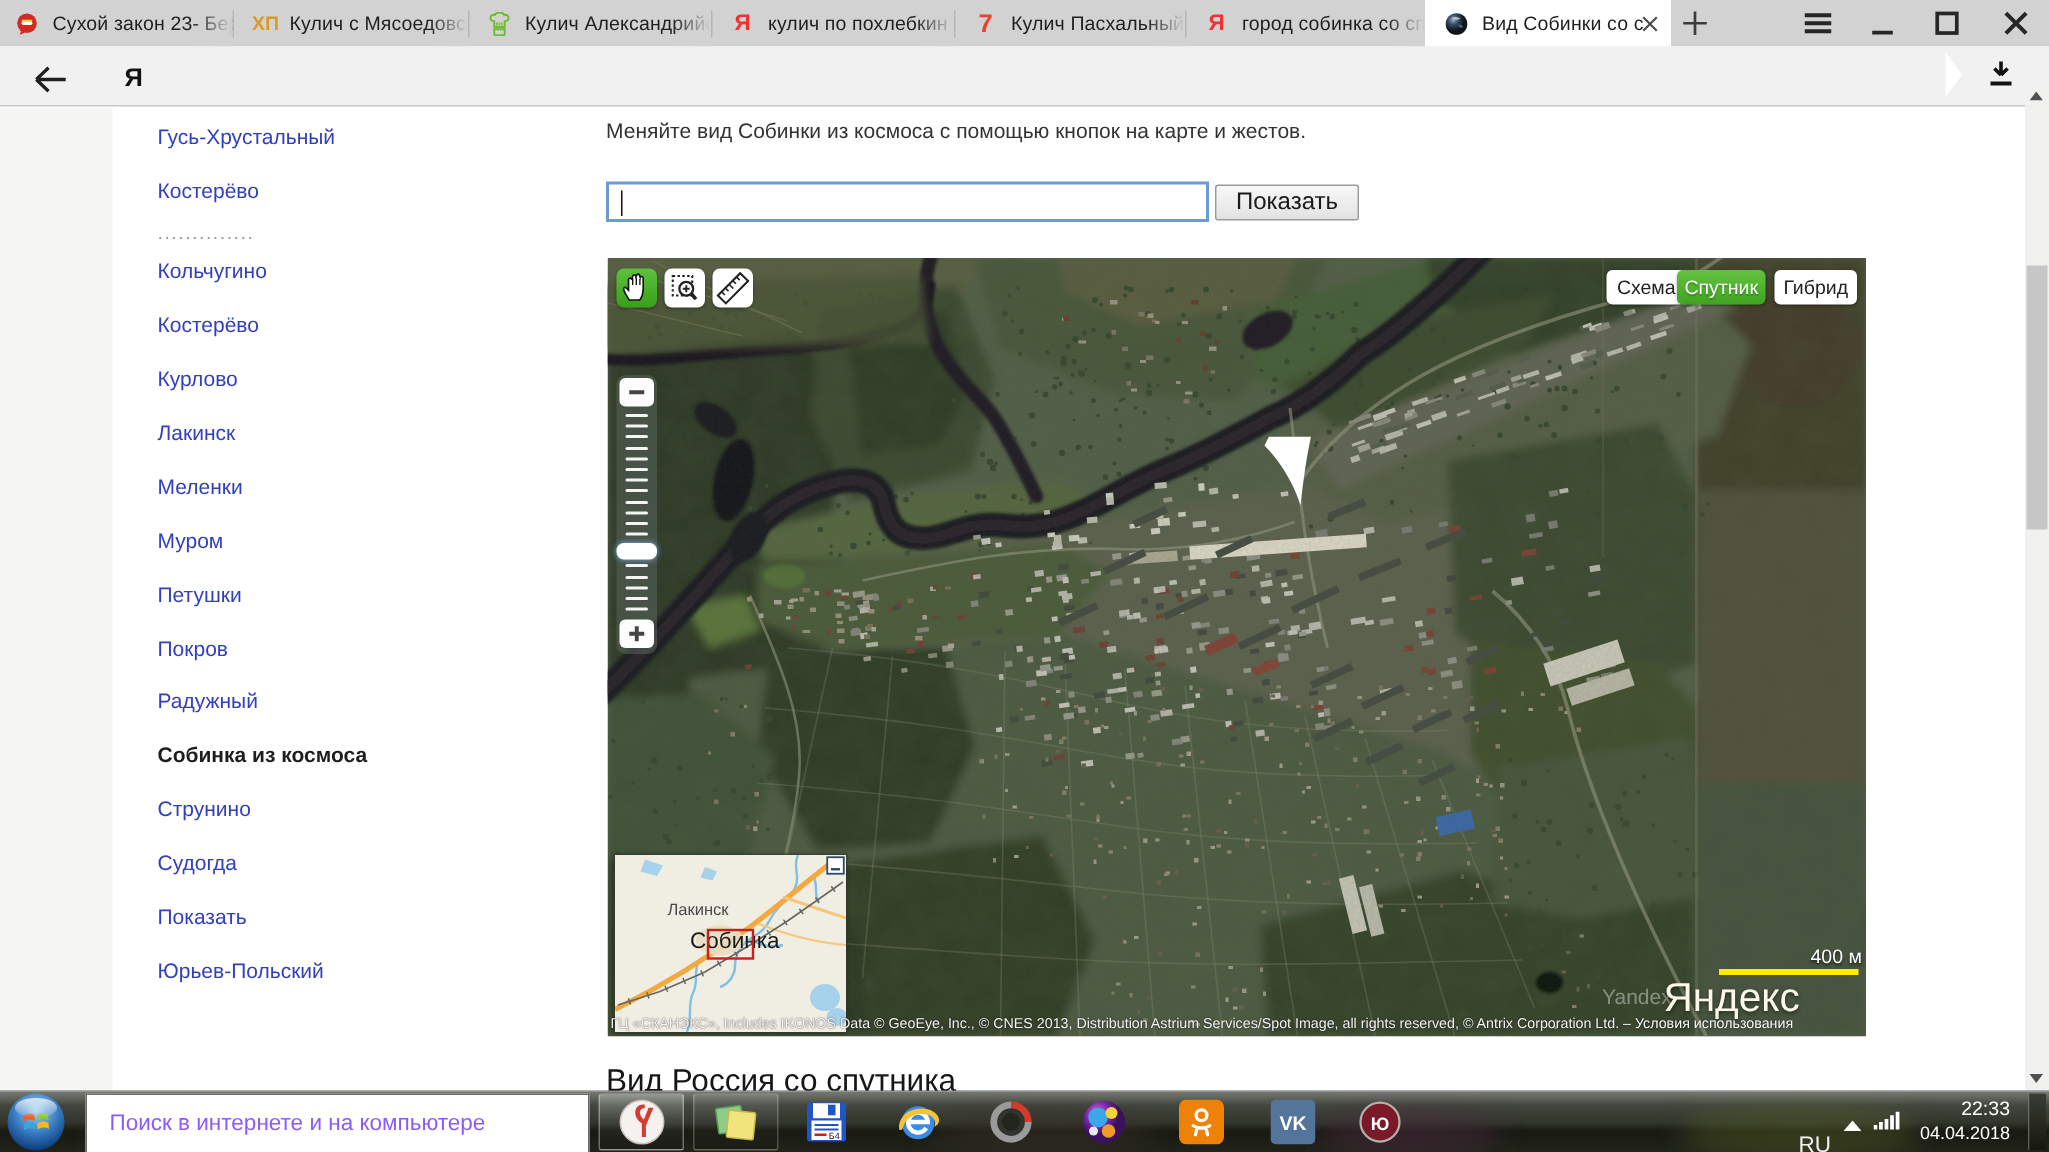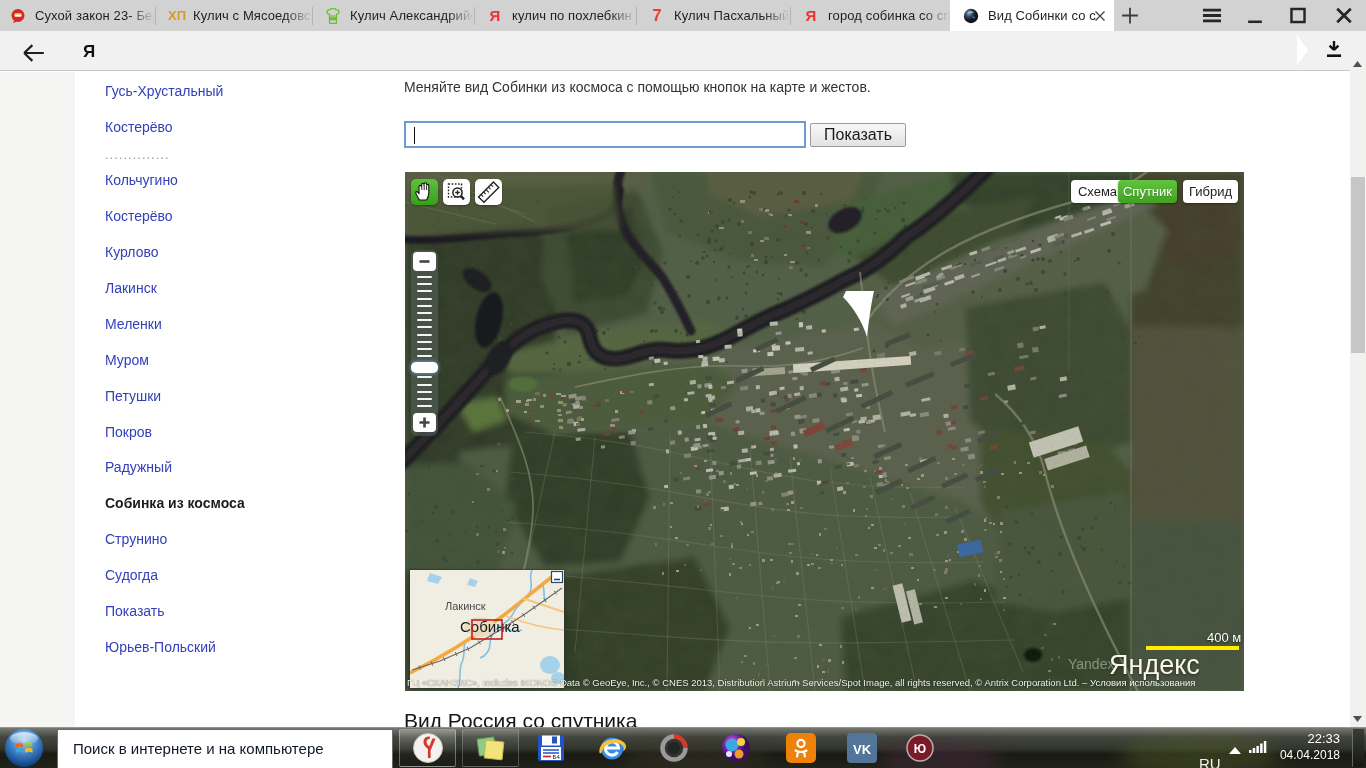--- a/index.html
+++ b/index.html
@@ -55,21 +55,21 @@
 .ywm{position:absolute;left:663px;top:484px;color:rgba(255,255,255,.4);font-size:14px}
 
 .scroll{position:absolute;left:1350px;top:56px;width:16px;height:671px;background:#f1f1f0}
 .sthumb{position:absolute;left:1px;top:121px;width:14px;height:176px;background:#c6c6c6}
 .sarr{position:absolute;left:3px}
 
 .taskbar{position:absolute;left:0;top:727px;width:1366px;height:54px;background:linear-gradient(#50544c,#32352c 40%,#191b13 50%,#23261c 85%,#2c2f24);overflow:hidden}
 .tglow{position:absolute;border-radius:50%;filter:blur(9px)}
 .startorb{position:absolute;left:5px;top:729px;width:38px;height:38px;border-radius:50%;background:radial-gradient(circle at 50% 30%,#9fd0f2,#3a7cc2 45%,#0d3f7e 80%,#062a57)}
 .tsearch{position:absolute;left:57px;top:729px;width:336px;height:39px;background:#fff;border:1px solid #6a6a6a;border-bottom:none}
-.tsearch span{position:absolute;left:15px;top:10px;font-size:15px;color:#0f172a}
+.tsearch span{position:absolute;left:15px;top:10px;font-size:15px;color:#8b5cf6}
 .slot{position:absolute;top:2px;width:57px;height:38px;border:1px solid rgba(255,255,255,.35);border-radius:2px;background:linear-gradient(rgba(255,255,255,.28),rgba(255,255,255,.08) 45%,rgba(0,0,0,.12))}
 .tico{position:absolute;top:5px;width:32px;height:32px}
 .tray{position:absolute;color:#fff}
 </style></head>
 <body>
 
 <div class="tabbar">
   <div class="tab" style="left:-3px;width:158px">
       <span class="ticon">
         <svg width="16" height="16" viewBox="0 0 16 16" style="position:absolute">

